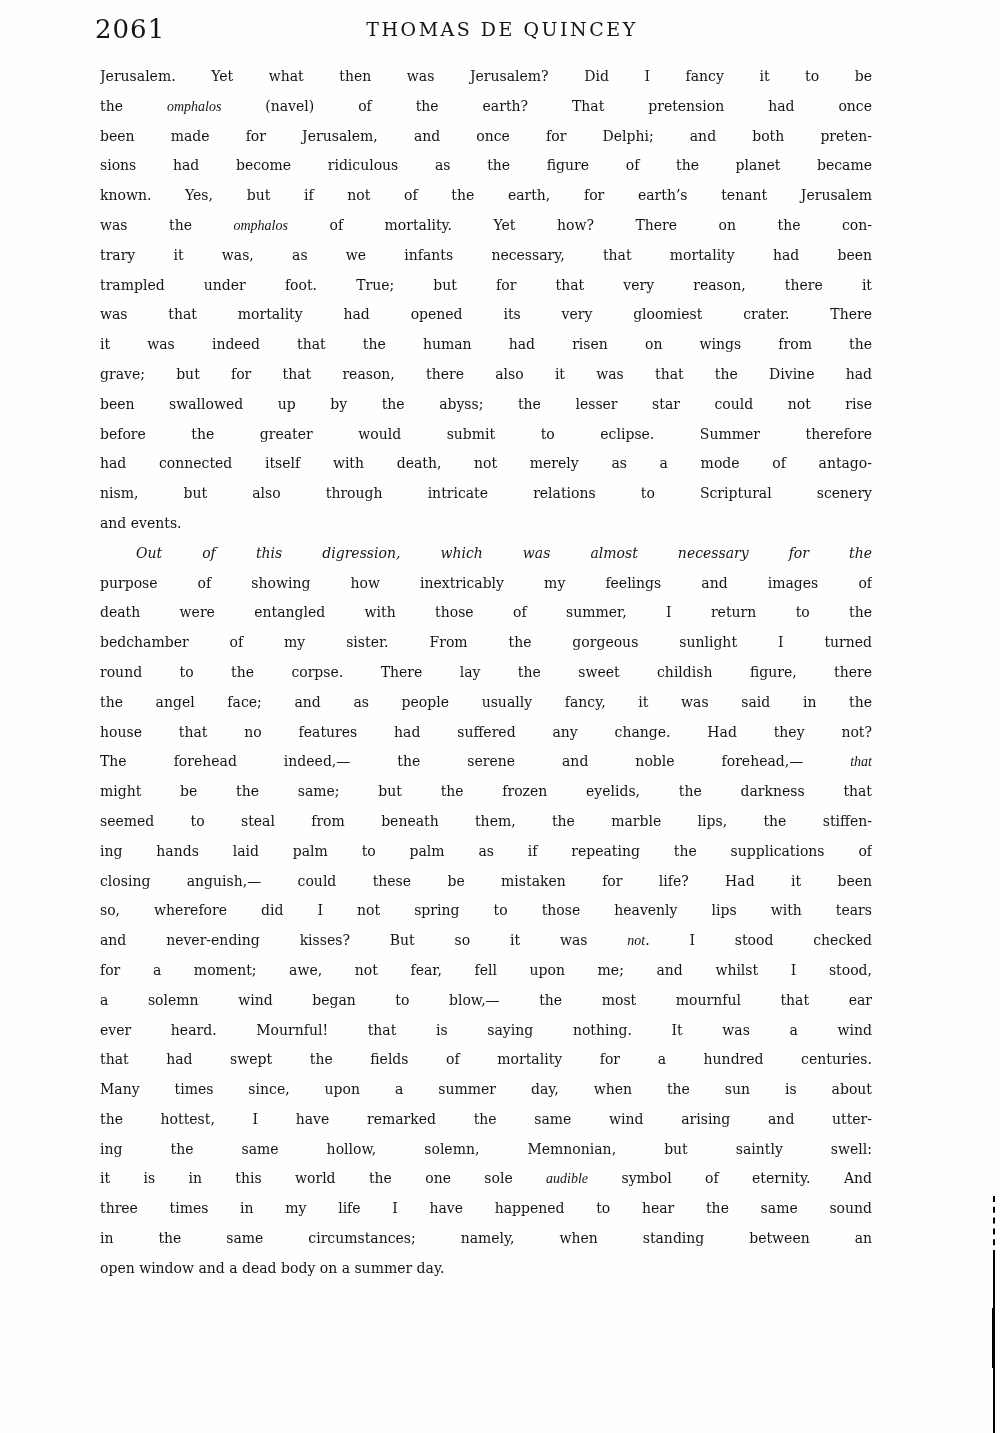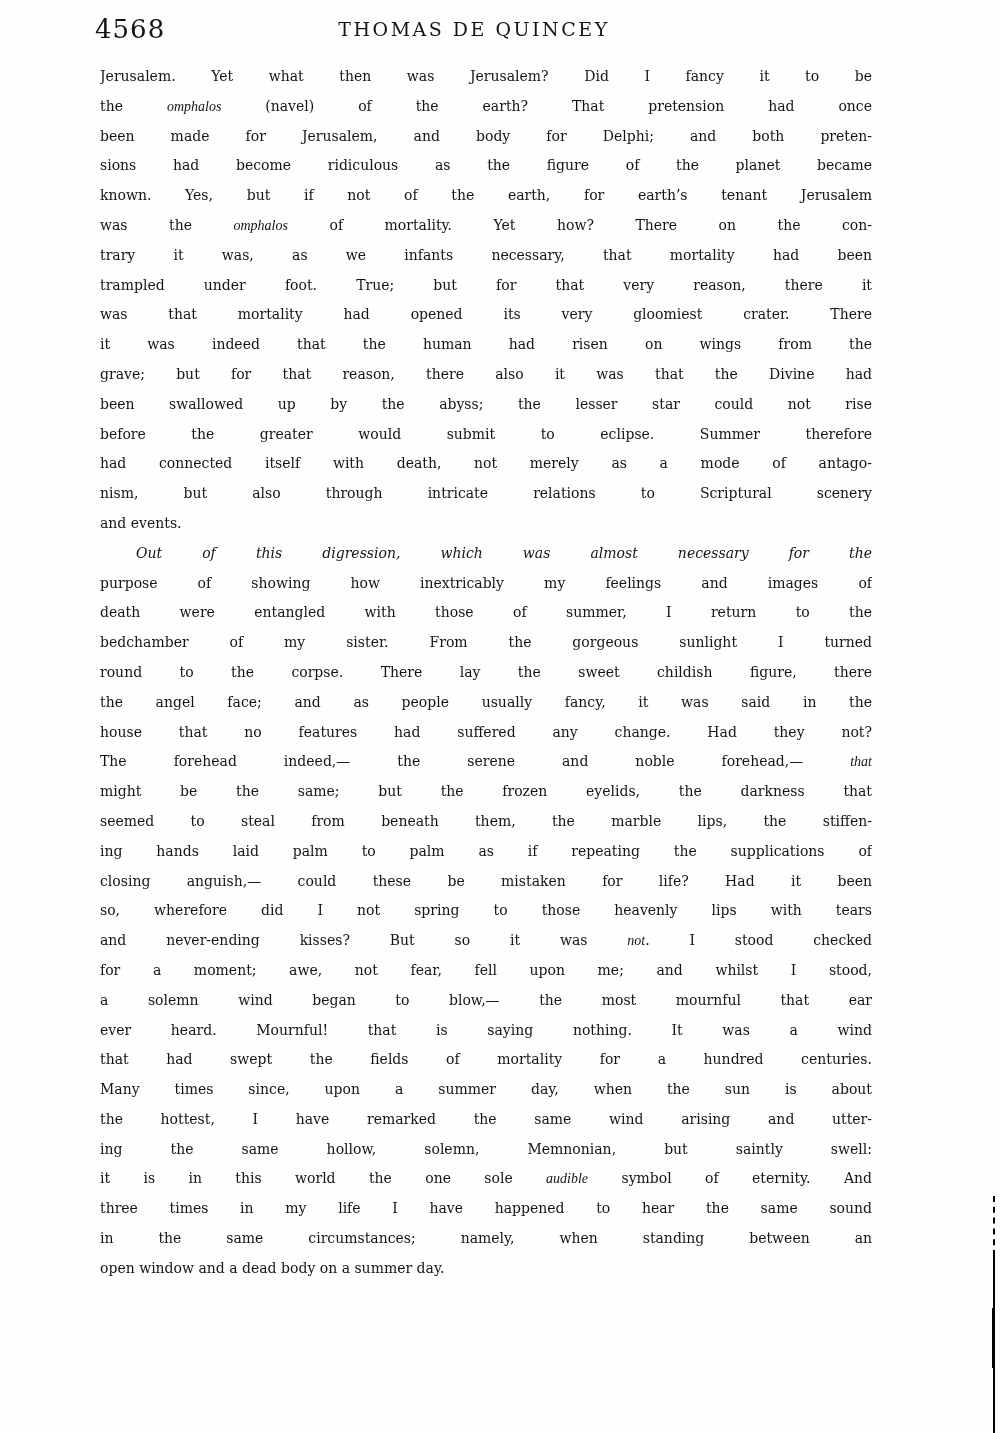--- a/index.html
+++ b/index.html
@@ -18,21 +18,21 @@
   }
   .page-number {
     position: absolute;
     left: 95px;
     top: 14px;
     font-size: 26px;
     letter-spacing: 1px;
   }
   .running-header {
     position: absolute;
-    left: 88px;
+    left: 116px;
     top: 18px;
     width: 772px;
     text-align: center;
     font-size: 19px;
     letter-spacing: 2.5px;
   }
   .body-text {
     position: absolute;
     left: 100px;
     top: 62px;
@@ -80,26 +80,26 @@
     top: 1308px;
     height: 60px;
     width: 3px;
     background: #000;
   }
 </style>
 </head>
 <body>
 
 <div class="page">
-  <div class="page-number">4568</div>
+  <div class="page-number">2061</div>
   <div class="running-header">THOMAS DE QUINCEY</div>
   <div class="body-text">
       <div class="line"><span>Jerusalem.  Yet what then was Jerusalem?  Did I fancy it to be</span></div>
       <div class="line"><span>the </span><i>omphalos</i><span> (navel) of the earth?  That pretension had once</span></div>
-      <div class="line"><span>been made for Jerusalem, and body for Delphi; and both preten-</span></div>
+      <div class="line"><span>been made for Jerusalem, and once for Delphi; and both preten-</span></div>
       <div class="line"><span>sions had become ridiculous as the figure of the planet became</span></div>
       <div class="line"><span>known.  Yes, but if not of the earth, for earth’s tenant Jerusalem</span></div>
       <div class="line"><span>was the </span><i>omphalos</i><span> of mortality.  Yet how?  There on the con-</span></div>
       <div class="line"><span>trary it was, as we infants necessary, that mortality had been</span></div>
       <div class="line"><span>trampled under foot.  True; but for that very reason, there it</span></div>
       <div class="line"><span>was that mortality had opened its very gloomiest crater.  There</span></div>
       <div class="line"><span>it was indeed that the human had risen on wings from the</span></div>
       <div class="line"><span>grave; but for that reason, there also it was that the Divine had</span></div>
       <div class="line"><span>been swallowed up by the abyss; the lesser star could not rise</span></div>
       <div class="line"><span>before the greater would submit to eclipse.  Summer therefore</span></div>

